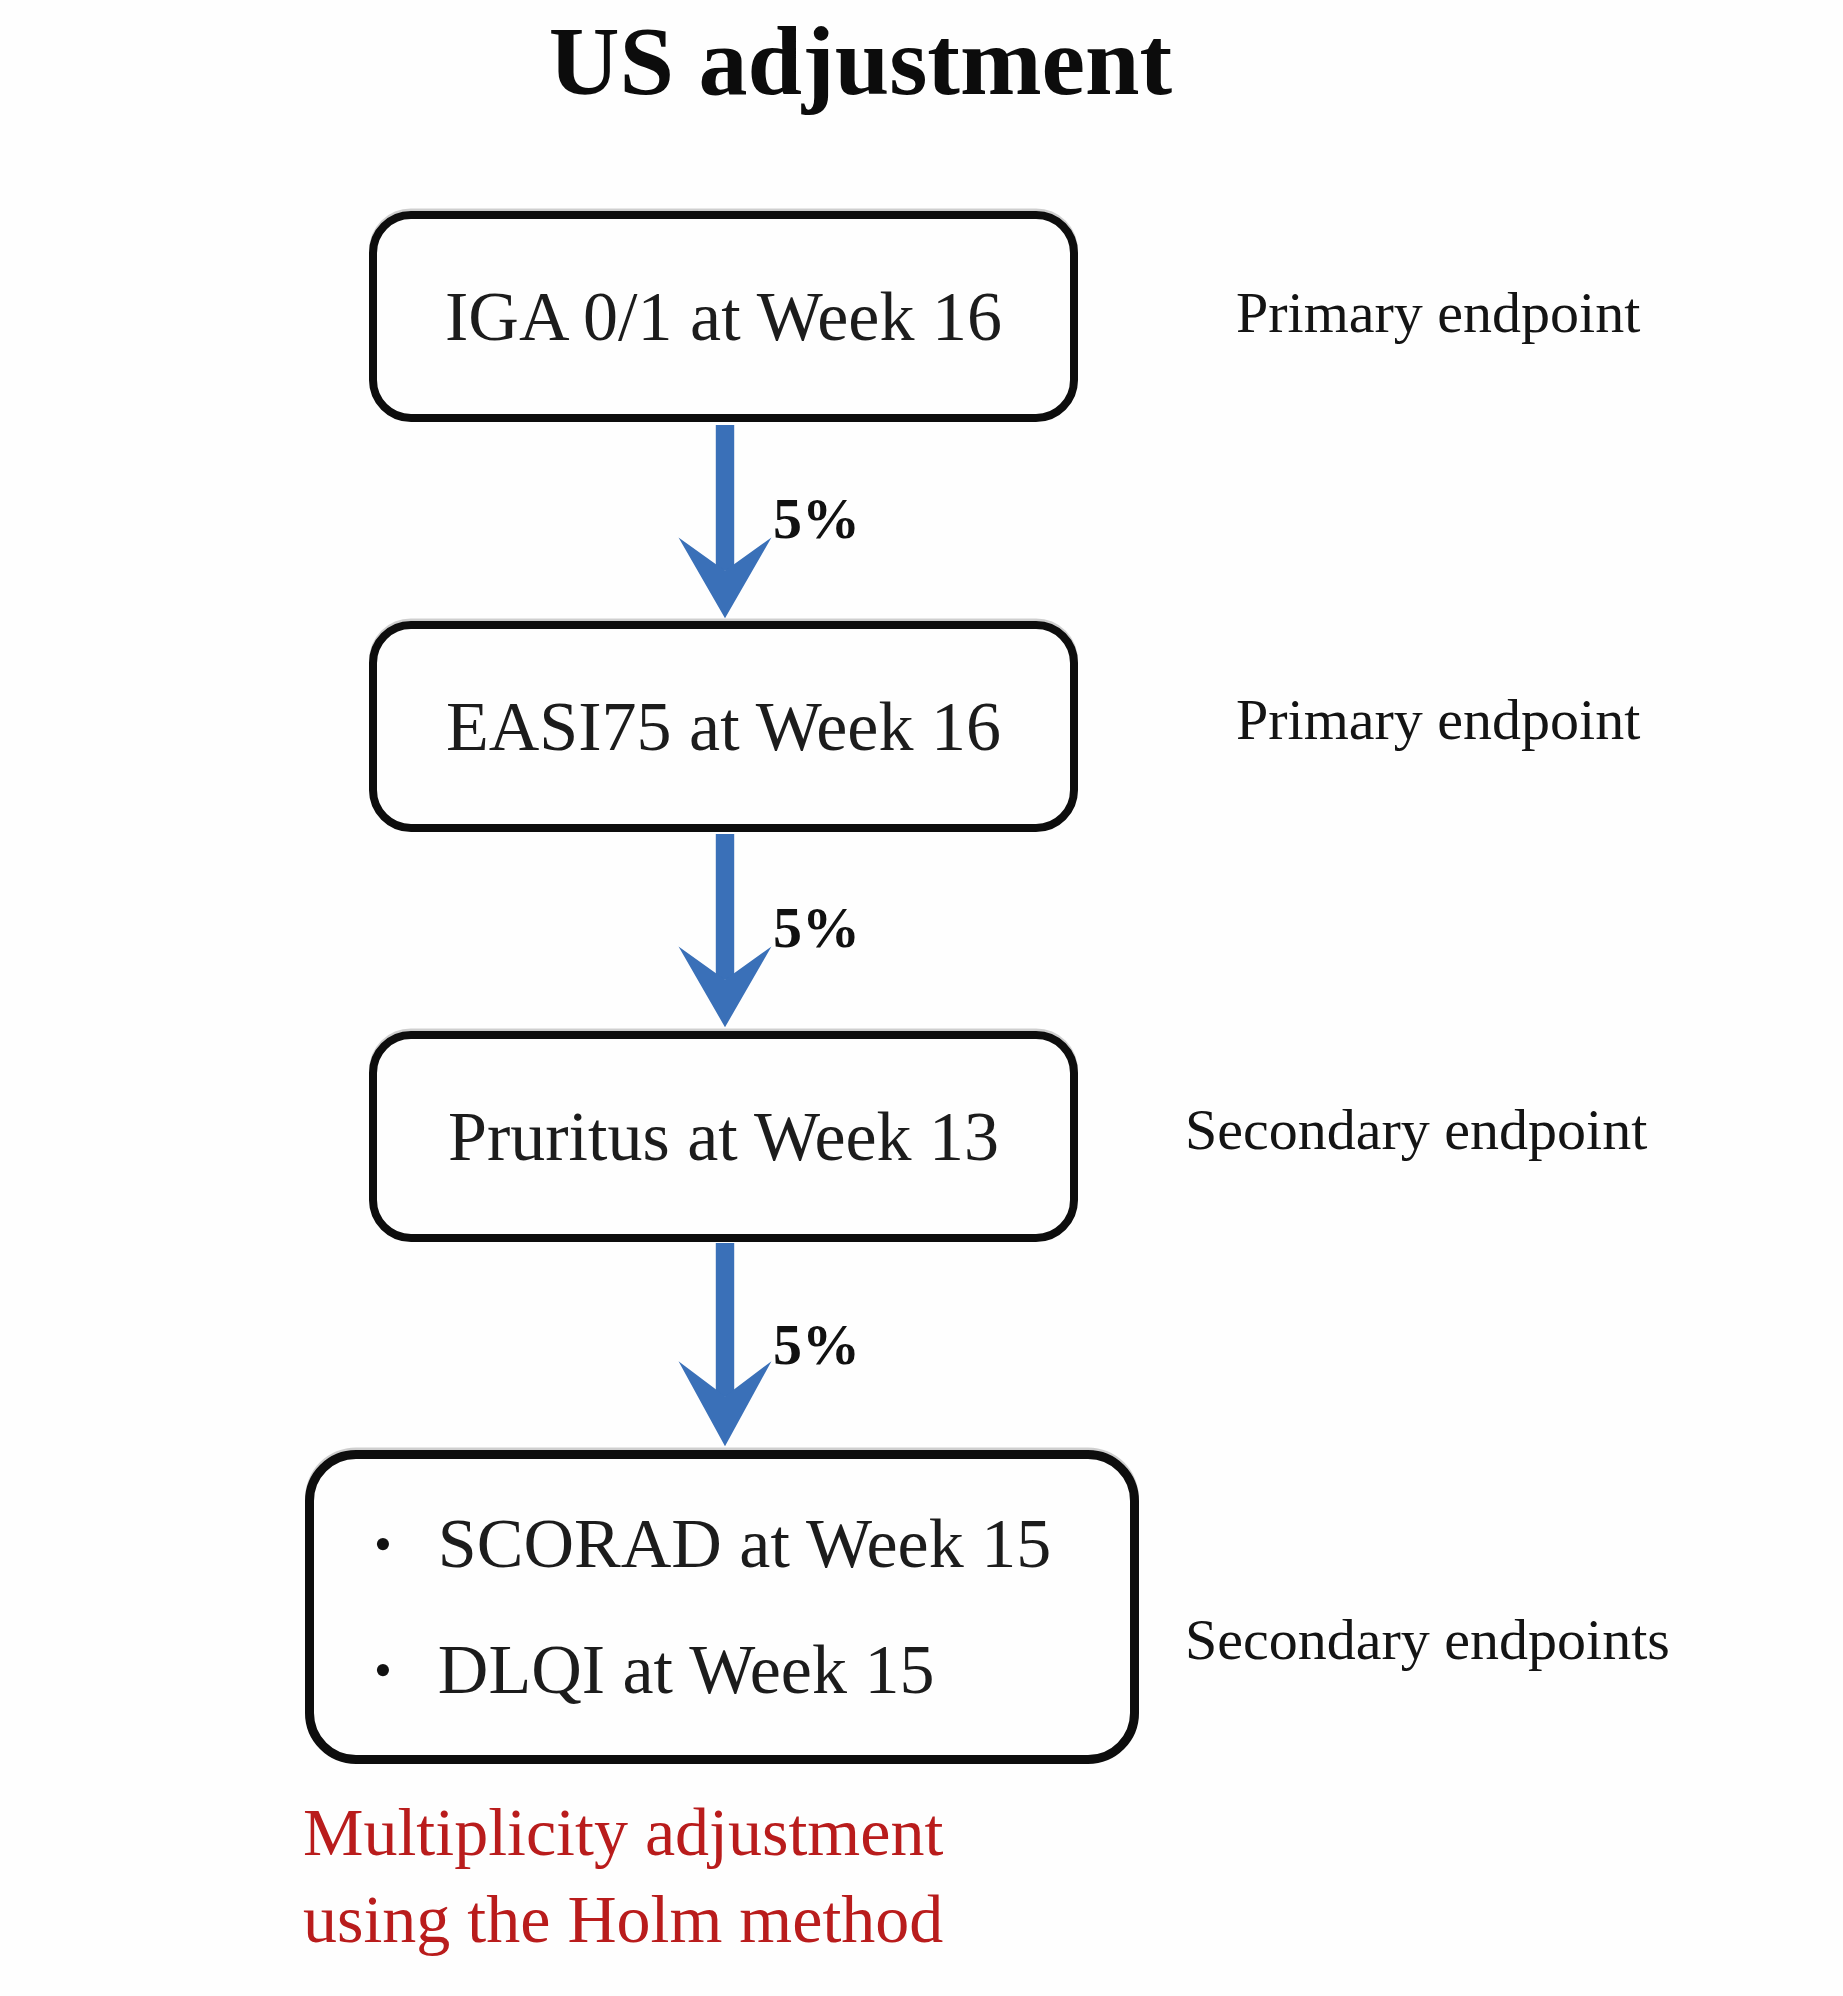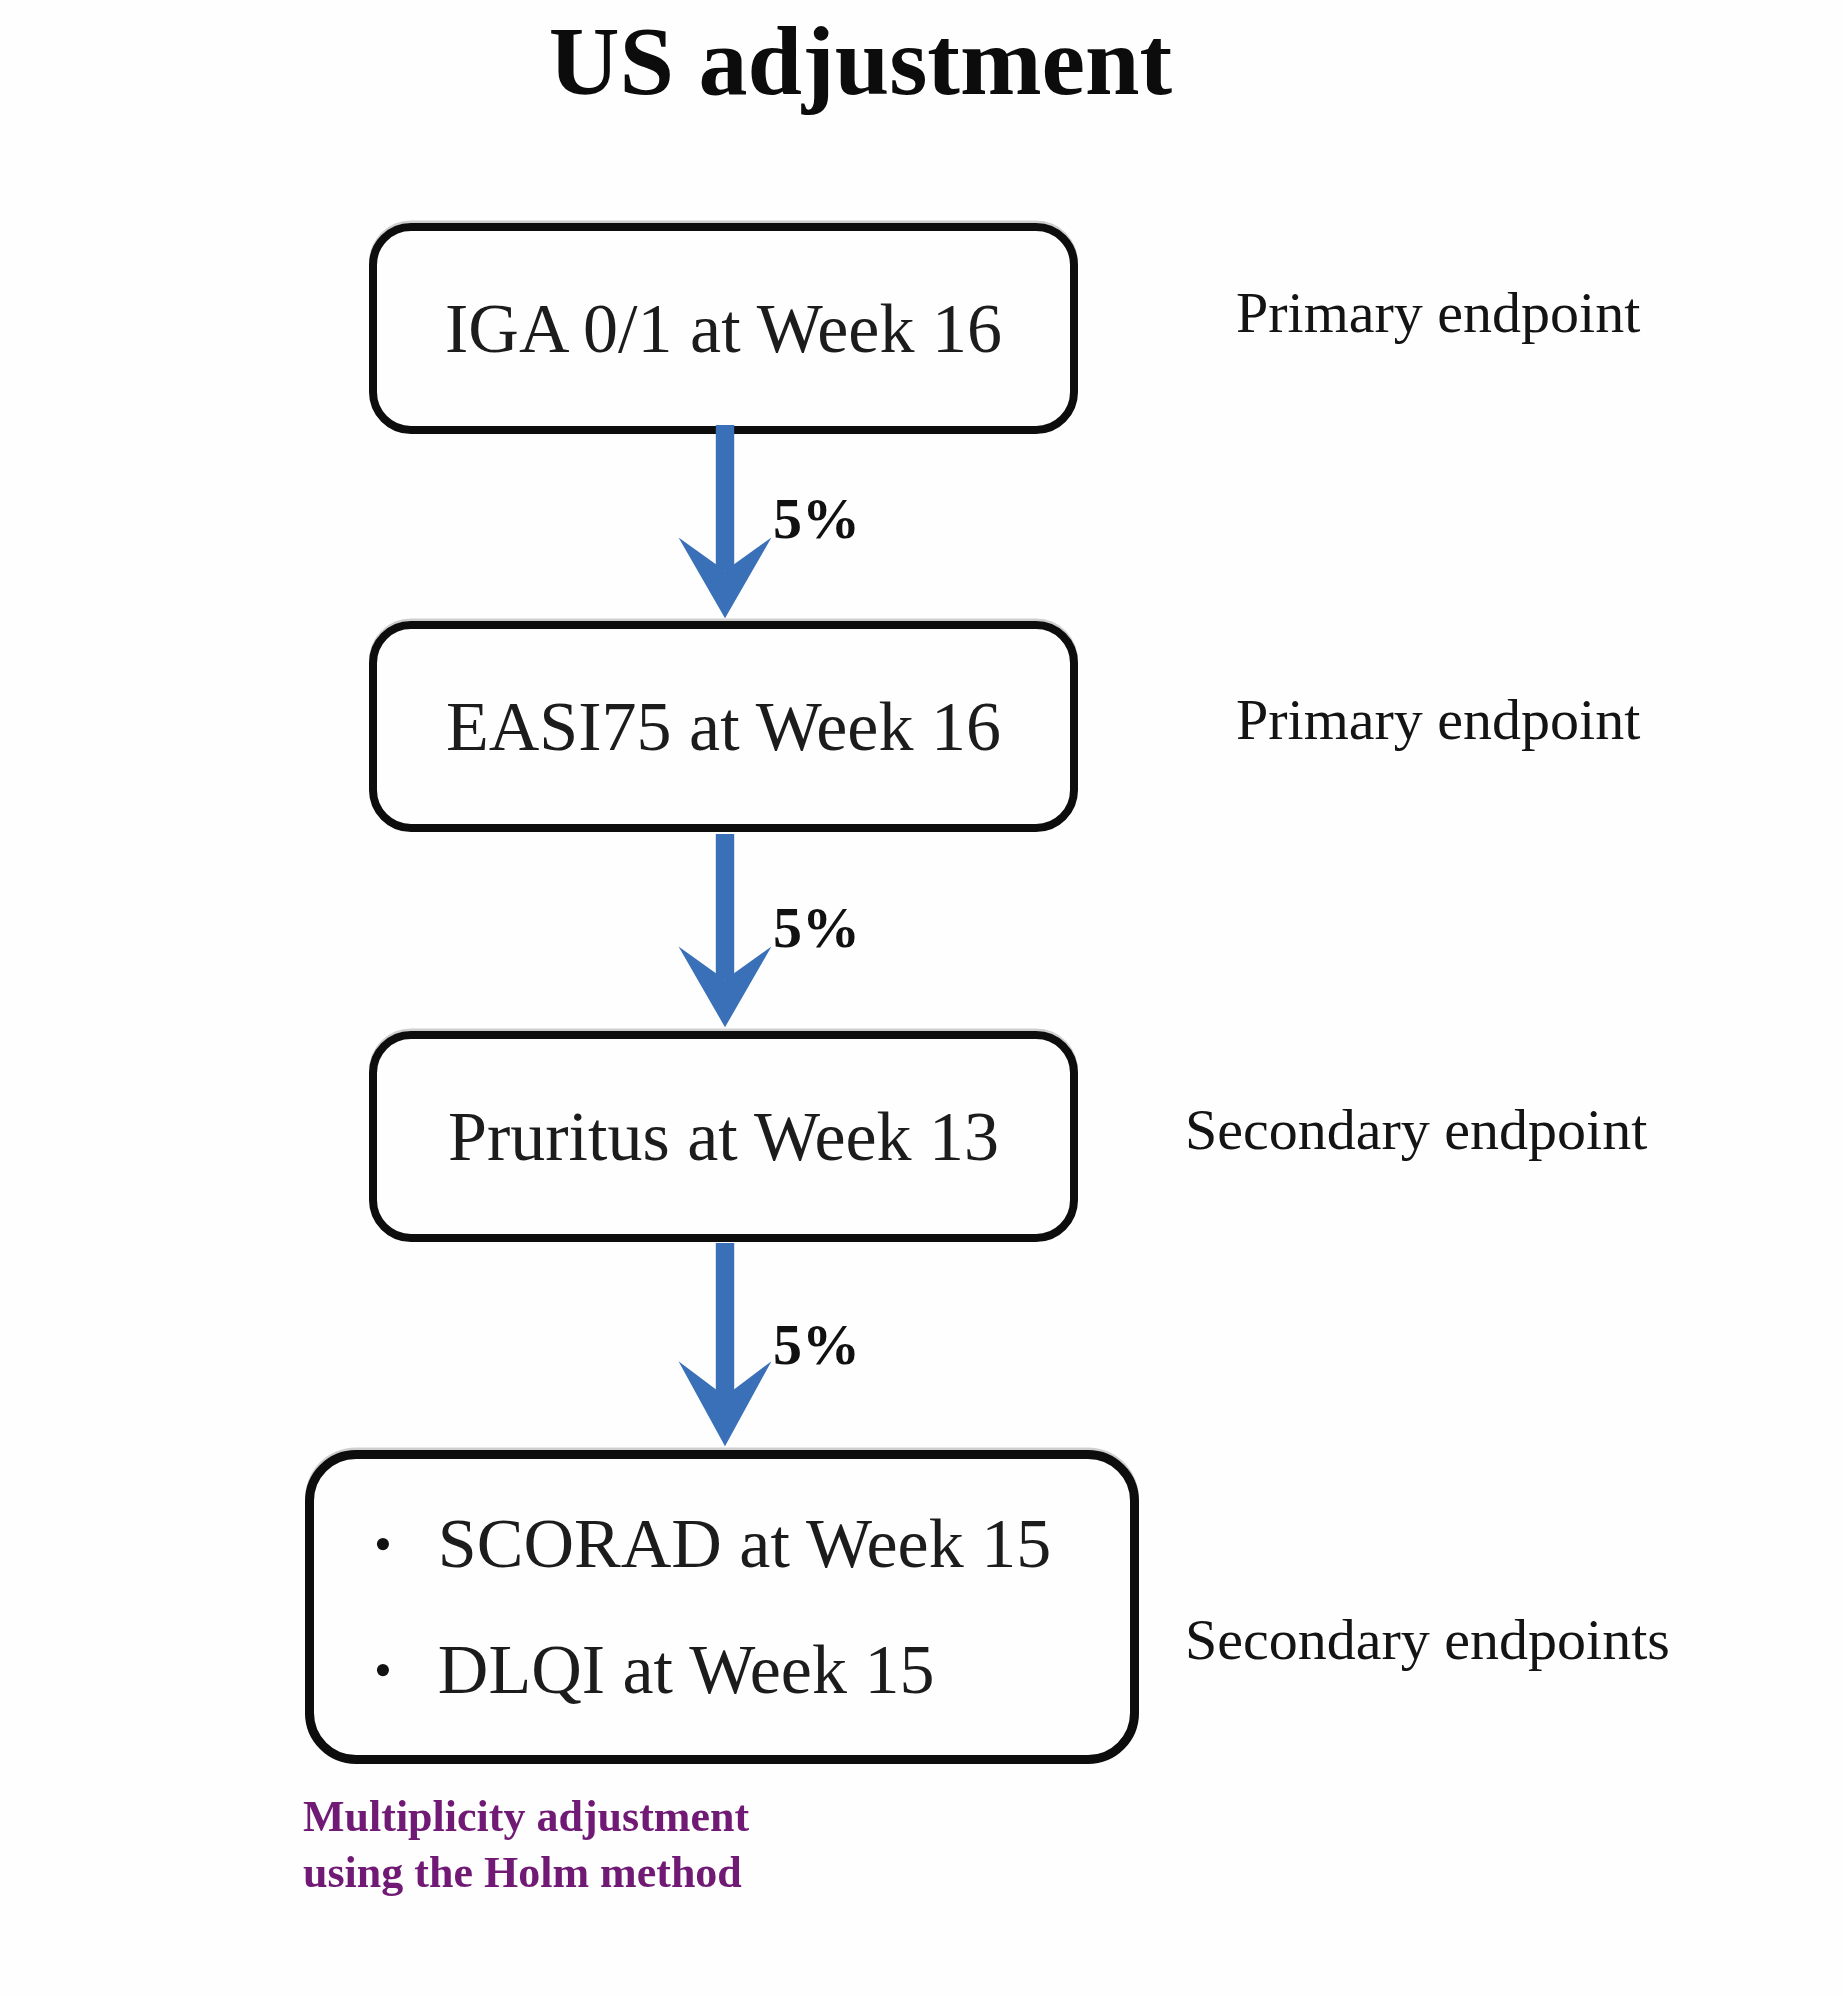--- a/index.html
+++ b/index.html
@@ -36,21 +36,21 @@
     border: 8.8px solid #0d0d0d;
     border-radius: 42px;
     background: #fefefe;
     display: flex;
     align-items: center;
     justify-content: center;
     font-size: 70px;
     color: #1c1c1c;
     box-shadow: 0 -2.6px 0 rgba(120,120,120,0.35);
   }
-  .box-1 { top: 211px; margin-top: 12px; }
+  .box-1 { top: 211px; }
   .box-2 { top: 621px; }
   .box-3 { top: 1031px; }
   .flow-box-multi {
     position: absolute;
     left: 305px;
     top: 1450px;
     width: 834px;
     height: 314px;
     border: 9.7px solid #0d0d0d;
     border-radius: 51px;
@@ -105,24 +105,23 @@
     font-size: 58px;
     font-weight: 700;
     color: #111;
     white-space: nowrap;
   }
   .arrow-3 .pct { top: 68px; }
   .footnote {
     position: absolute;
     left: 303px;
     top: 1789px;
-    font-size: 44px;
+    font-size: 68px;
     line-height: 1.28;
-    color: #701a75;
-    font-weight: bold;
+    color: #b91c1c;
   }
 </style>
 </head>
 <body>
 
 <div class="page">
 
   <h1 class="title">US adjustment</h1>
 
   <div class="flow-box box-1">

